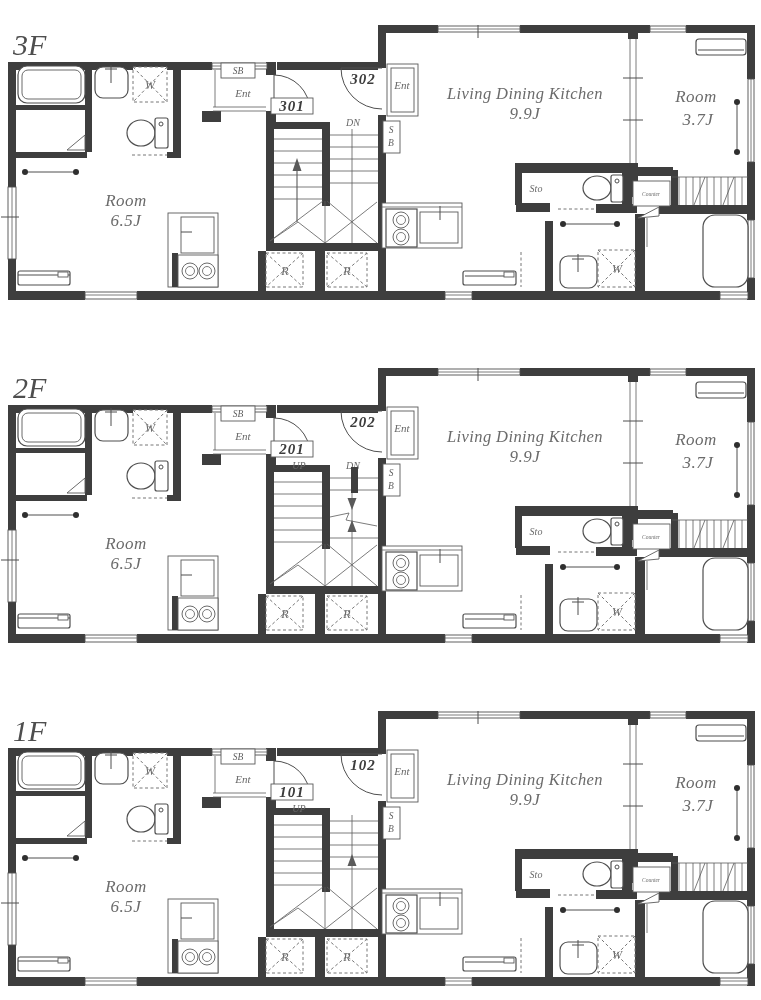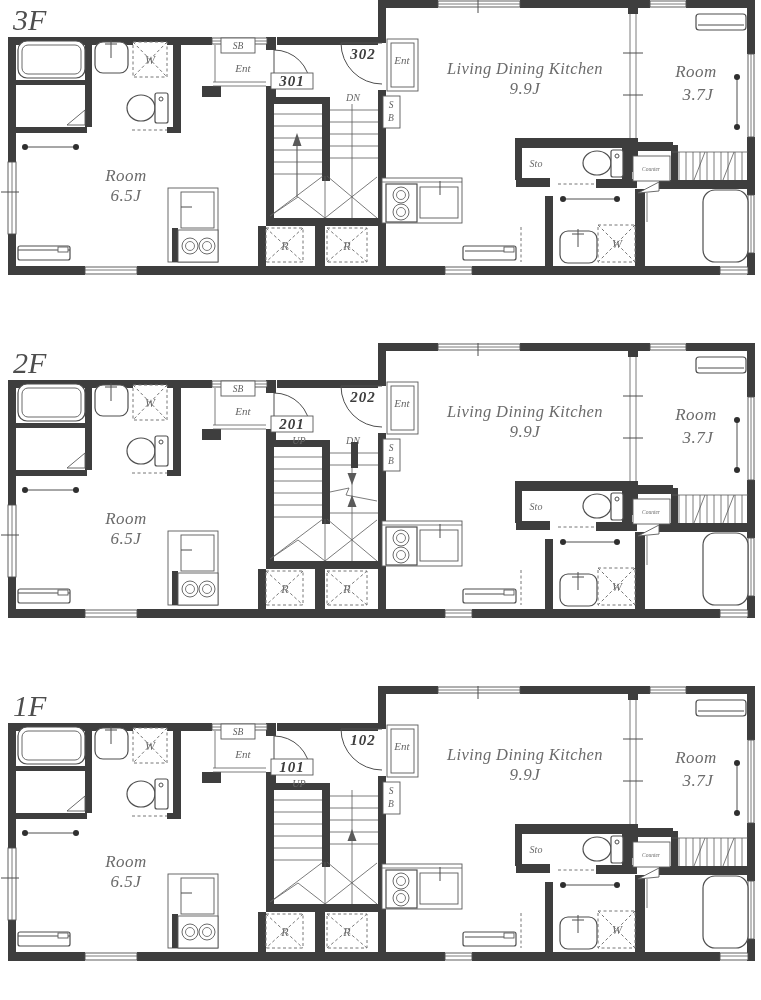--- a/index.html
+++ b/index.html
@@ -1,18 +1,18 @@
 <!DOCTYPE html>
 <html><head>
 <meta charset="utf-8">
 <style>
   html,body { margin:0; padding:0; background:#ffffff; }
   body { width:761px; height:1000px; overflow:hidden;
          font-family:"Liberation Serif","DejaVu Serif",serif; }
-  #plans { }
+  #plans { padding-top:25px; }
   #plans svg { display:block; }
   svg.floor       { margin-bottom:63px; }
   svg.floor:last-child { margin-bottom:0; }
   svg.floor + svg.floor { margin-top:0; }
 
   .wall rect { fill:#3e3e3e; }
   .ln   { stroke:#4f4f4f; stroke-width:1; fill:none; }
   .ln2  { stroke:#5a5a5a; stroke-width:0.8; fill:none; }
   .fix  { stroke:#4f4f4f; stroke-width:1.2; fill:#ffffff; }
   .fixthin { stroke:#5a5a5a; stroke-width:0.9; fill:#ffffff; }

